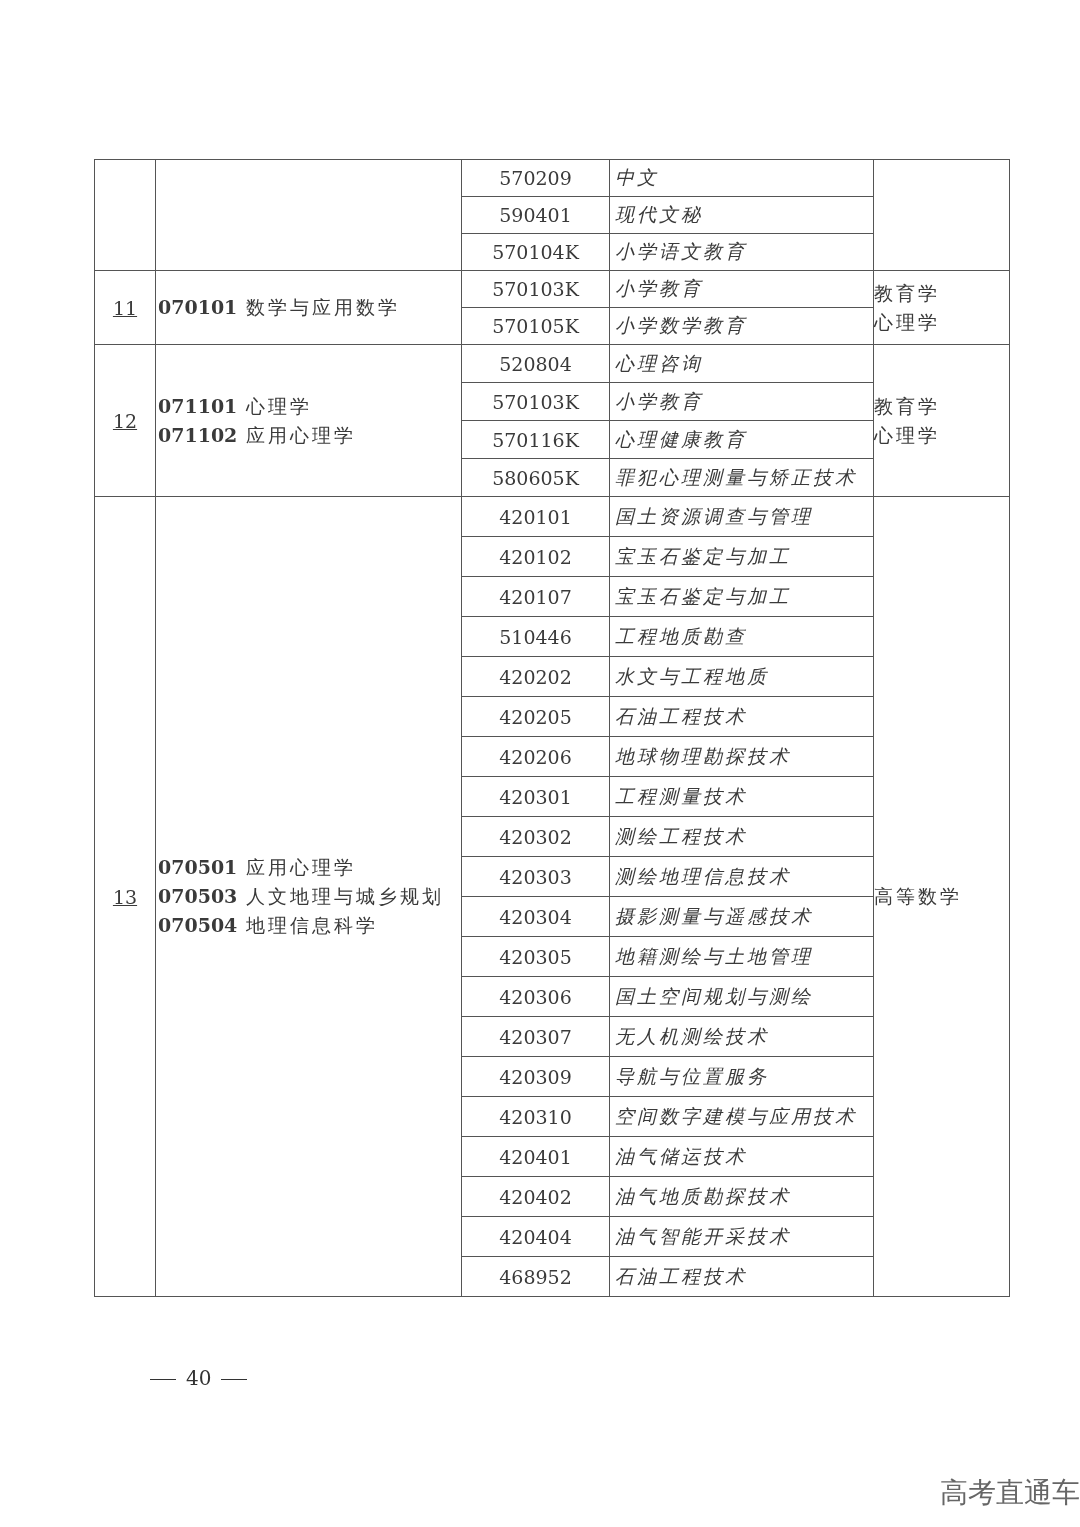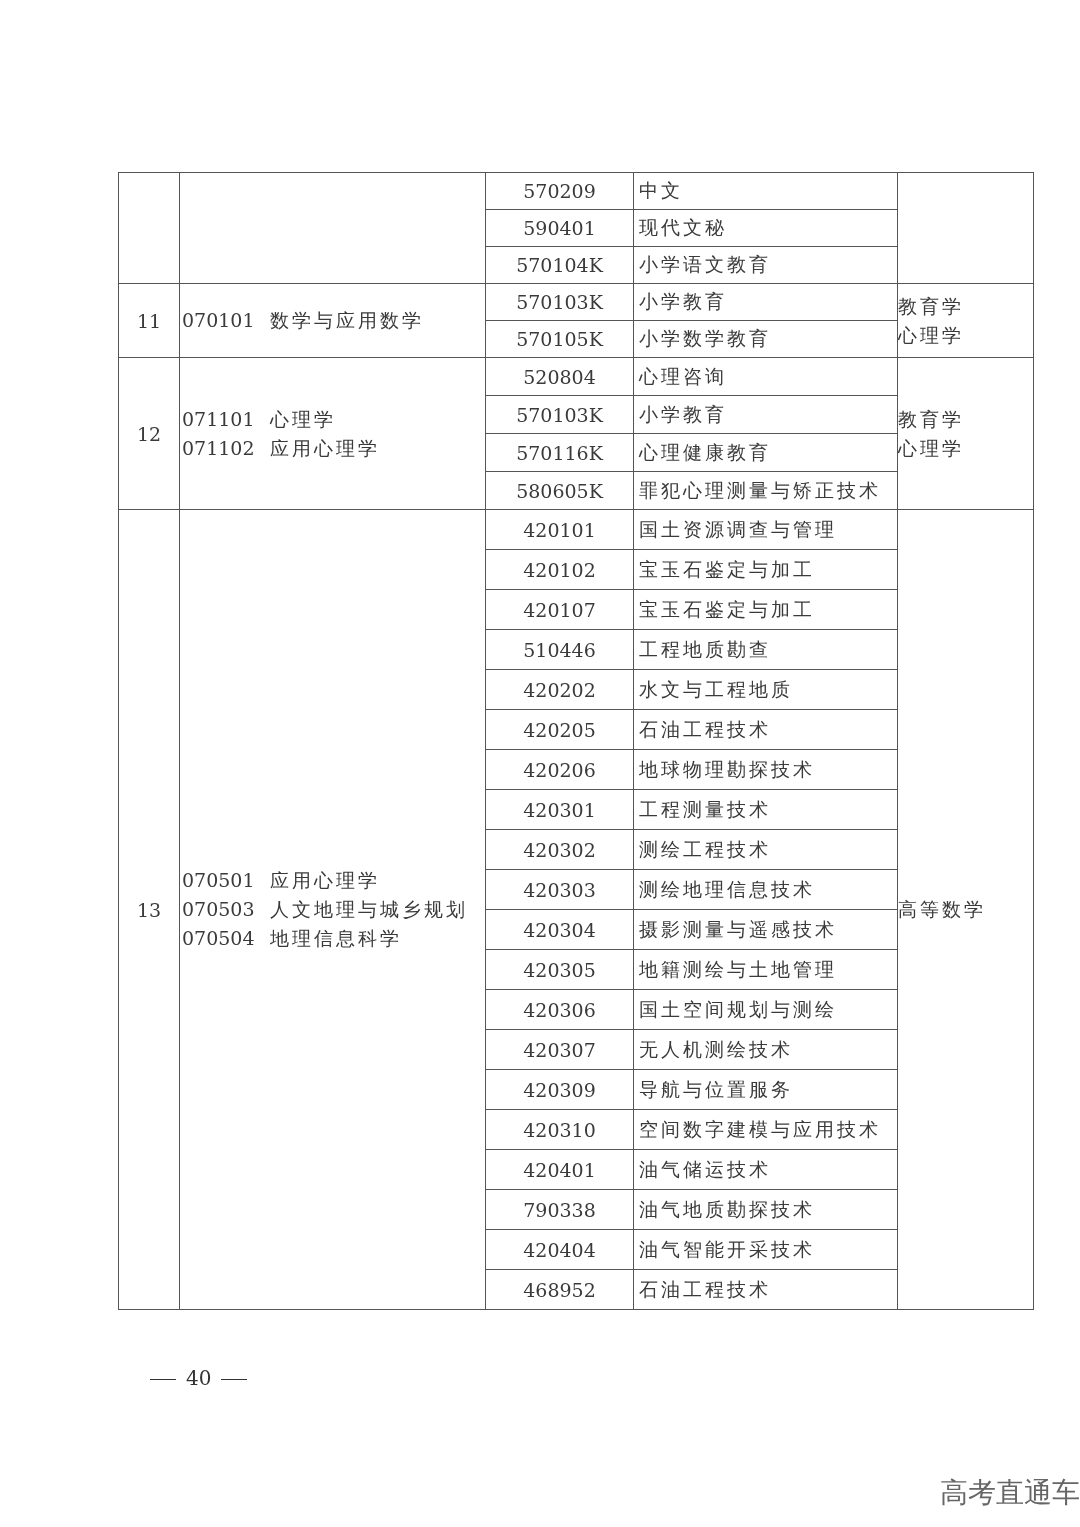--- a/index.html
+++ b/index.html
@@ -1,27 +1,27 @@
 <!DOCTYPE html>
 <html><head>
 <meta charset="utf-8">
 <style>
   html, body { margin: 0; padding: 0; background: #ffffff; }
   body { width: 1080px; height: 1527px; position: relative; overflow: hidden;
          font-family: "DejaVu Serif", "Liberation Serif", serif; color: #333; }
-  .tbl { position: absolute; left: 94px; top: 172px; border-collapse: collapse;
-         table-layout: fixed; margin-left: 24px; }
+  .tbl { position: absolute; left: 94px; top: 159px; border-collapse: collapse;
+         table-layout: fixed; }
   .tbl td { border: 1.5px solid #555; padding: 0; font-size: 19px; color: #3a3a3a; }
-  .c-no { width: 60px; text-align: center; }
+  .c-no { width: 60px; text-align: center; text-decoration: underline; }
   .c-major { width: 303px; text-align: left; padding-left: 2px !important; vertical-align: middle; }
   .c-code { width: 147px; text-align: center; }
-  .c-name { width: 258px; text-align: left; padding-left: 5px !important; letter-spacing: 3px; }
+  .c-name { width: 258px; text-align: left; padding-left: 5px !important; letter-spacing: 3px; font-style: italic; }
   .c-subj { width: 135px; text-align: left; letter-spacing: 3px; line-height: 29px; }
   .major-line { display: block; line-height: 29px; white-space: nowrap; }
-  .major-line .mc { display: inline-block; width: 88px; }
+  .major-line .mc { display: inline-block; width: 88px; font-weight: bold; }
   .major-line .mn { letter-spacing: 3px; }
   tr.r-a td { height: 36px; }
   tr.r-b td { height: 36px; }
   tr.r-c td { height: 37px; }
   tr.r-d td { height: 39px; }
   .page-num { position: absolute; left: 140px; top: 1366px; font-size: 20px; color: #333; }
   .page-num .dash { display: inline-block; width: 26px; height: 1.5px; background: #333;
                     vertical-align: middle; margin: 0 10px; }
   .watermark { position: absolute; left: 940px; top: 1474px; font-size: 28px; color: #666;
                font-family: "DejaVu Sans", "Liberation Sans", sans-serif; }
@@ -162,21 +162,21 @@
       </tr>
     <tr class="r-d">
         <td class="c-code">420310</td>
         <td class="c-name">空间数字建模与应用技术</td>
       </tr>
     <tr class="r-d">
         <td class="c-code">420401</td>
         <td class="c-name">油气储运技术</td>
       </tr>
     <tr class="r-d">
-        <td class="c-code">790338</td>
+        <td class="c-code">420402</td>
         <td class="c-name">油气地质勘探技术</td>
       </tr>
     <tr class="r-d">
         <td class="c-code">420404</td>
         <td class="c-name">油气智能开采技术</td>
       </tr>
     <tr class="r-d">
         <td class="c-code">468952</td>
         <td class="c-name">石油工程技术</td>
       </tr>

